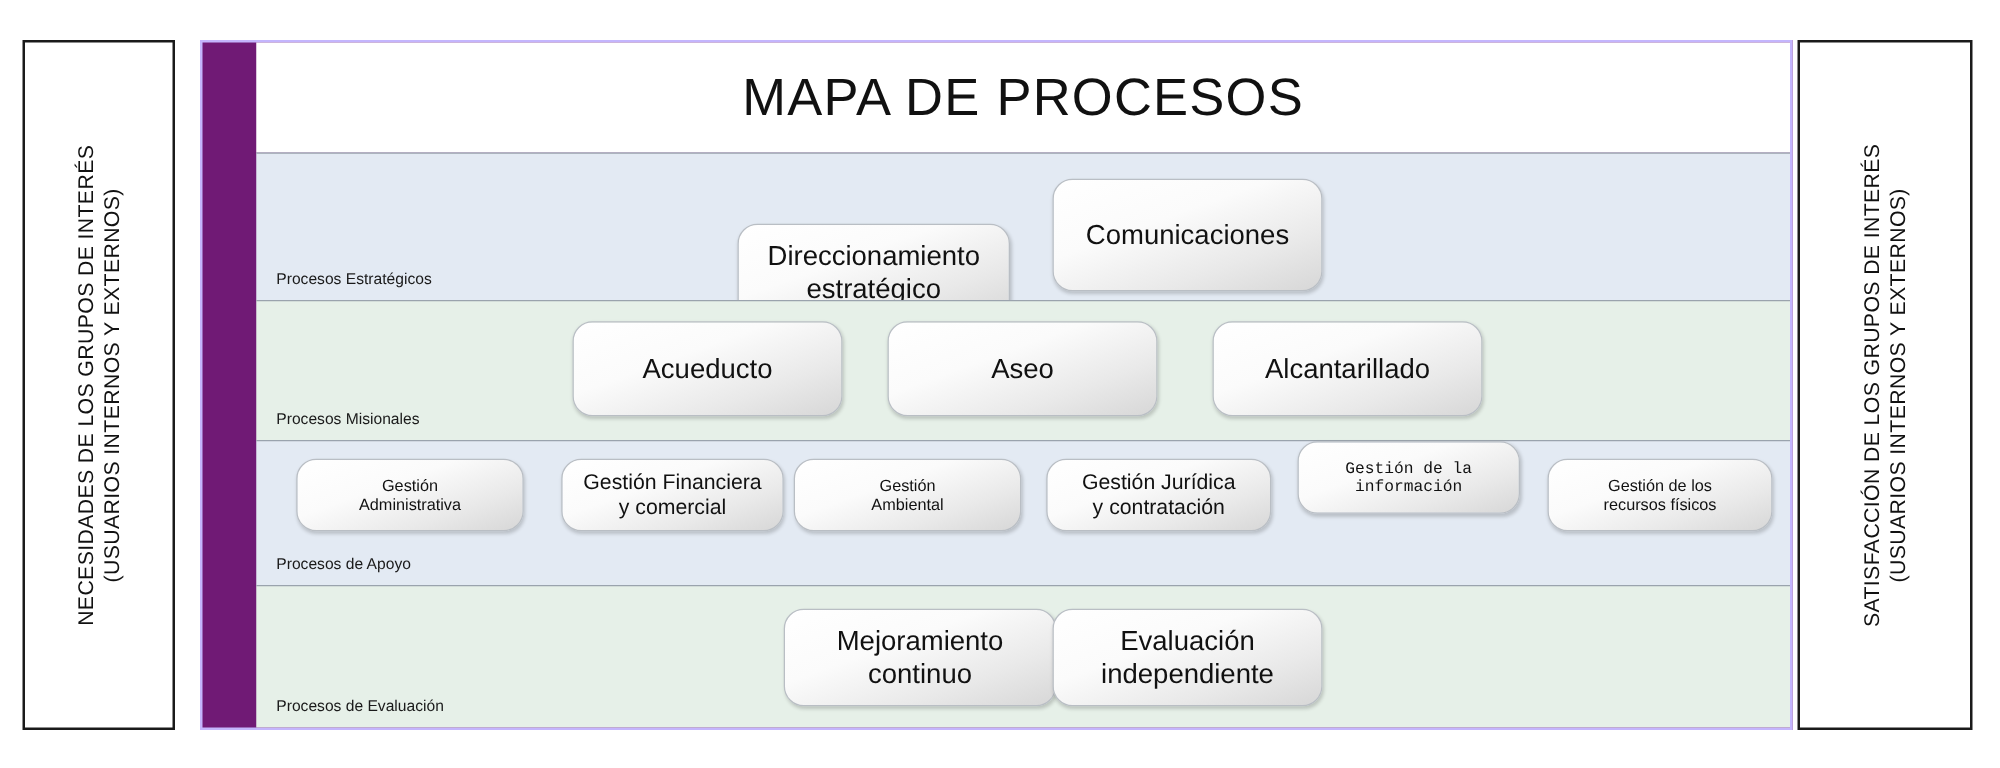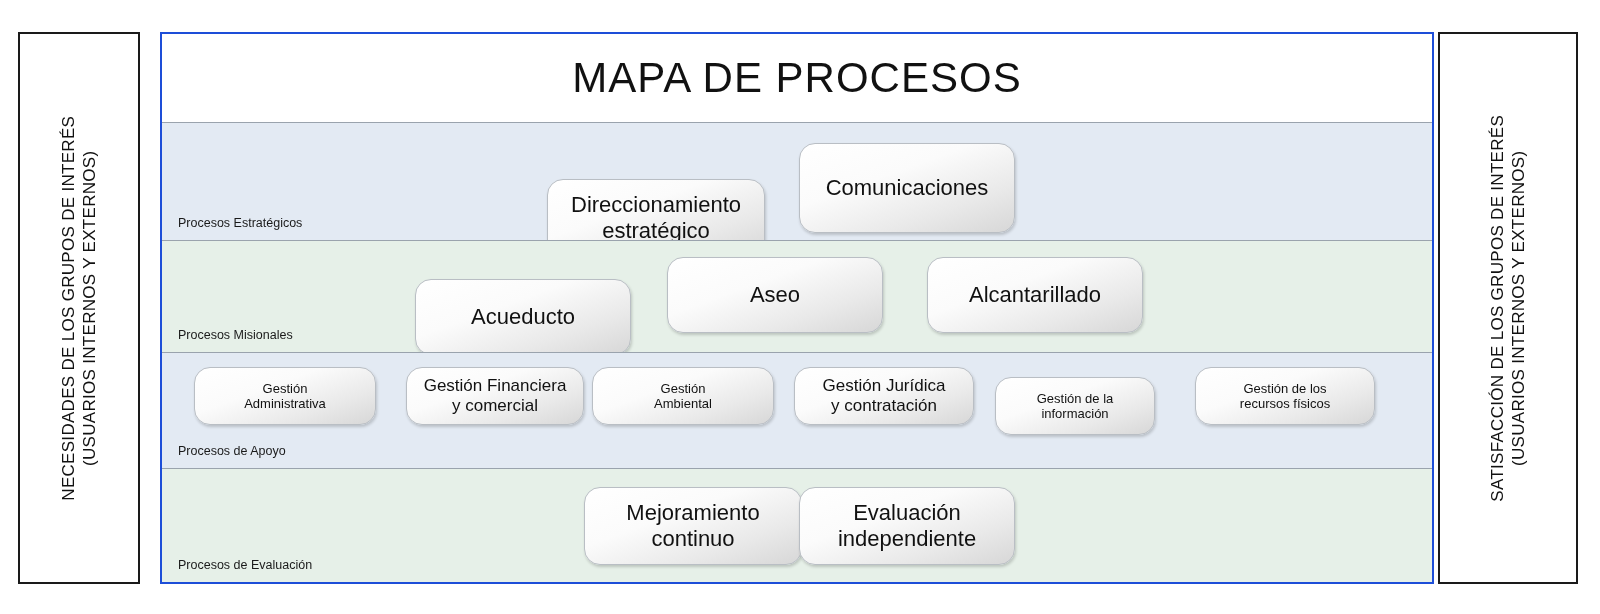--- a/index.html
+++ b/index.html
@@ -49,23 +49,24 @@
   }
   .side-text .line2 { display: block; }
 
   
   .center-frame {
     position: absolute;
     left: 160px;
     top: 32px;
     width: 1274px;
     height: 552px;
-    border: 2px solid #1d4ed8;
+    border: 2px solid #c4b5fd;
     background: #701a75;
     box-sizing: border-box;
+    padding-left: 43px;
   }
 
   .title-bar {
     height: 88px;
     display: flex;
     align-items: center;
     justify-content: center;
     background: #ffffff;
   }
   .title-bar .title {
@@ -117,30 +118,30 @@
 
   .proc.big   { font-size: 22px; }
   .proc.mid   { font-size: 13px; }
   .proc.small { font-size: 17px; }
 
   
   .p-direccionamiento { left: 385px; top: 20px;  width: 218px; height: 78px; margin-top: 36px; }
   .p-comunicaciones   { left: 637px; top: 20px;  width: 216px; height: 90px; }
 
   
-  .p-acueducto     { left: 253px; top: 16px; width: 216px; height: 76px; margin-top: 22px; }
+  .p-acueducto     { left: 253px; top: 16px; width: 216px; height: 76px; }
   .p-aseo          { left: 505px; top: 16px; width: 216px; height: 76px; }
   .p-alcantarillado{ left: 765px; top: 16px; width: 216px; height: 76px; }
 
   
   .p-administrativa { left: 32px;  top: 14px; width: 182px; height: 58px; }
   .p-financiera     { left: 244px; top: 14px; width: 178px; height: 58px; }
   .p-ambiental      { left: 430px; top: 14px; width: 182px; height: 58px; }
   .p-juridica       { left: 632px; top: 14px; width: 180px; height: 58px; }
-  .p-informacion    { left: 833px; top: 24px; width: 160px; height: 58px; }
+  .p-informacion    { left: 833px; top: 0; width: 178px; height: 58px; font-family: Liberation Mono, monospace; }
   .p-recursos       { left: 1033px;top: 14px; width: 180px; height: 58px; }
 
   
   .p-mejoramiento   { left: 385px; top: 18px; width: 218px; height: 78px; margin-left: 37px; }
   .p-evaluacion-ind { left: 637px; top: 18px; width: 216px; height: 78px; }
 </style>
 </head>
 <body>
 
 <div class="canvas">

